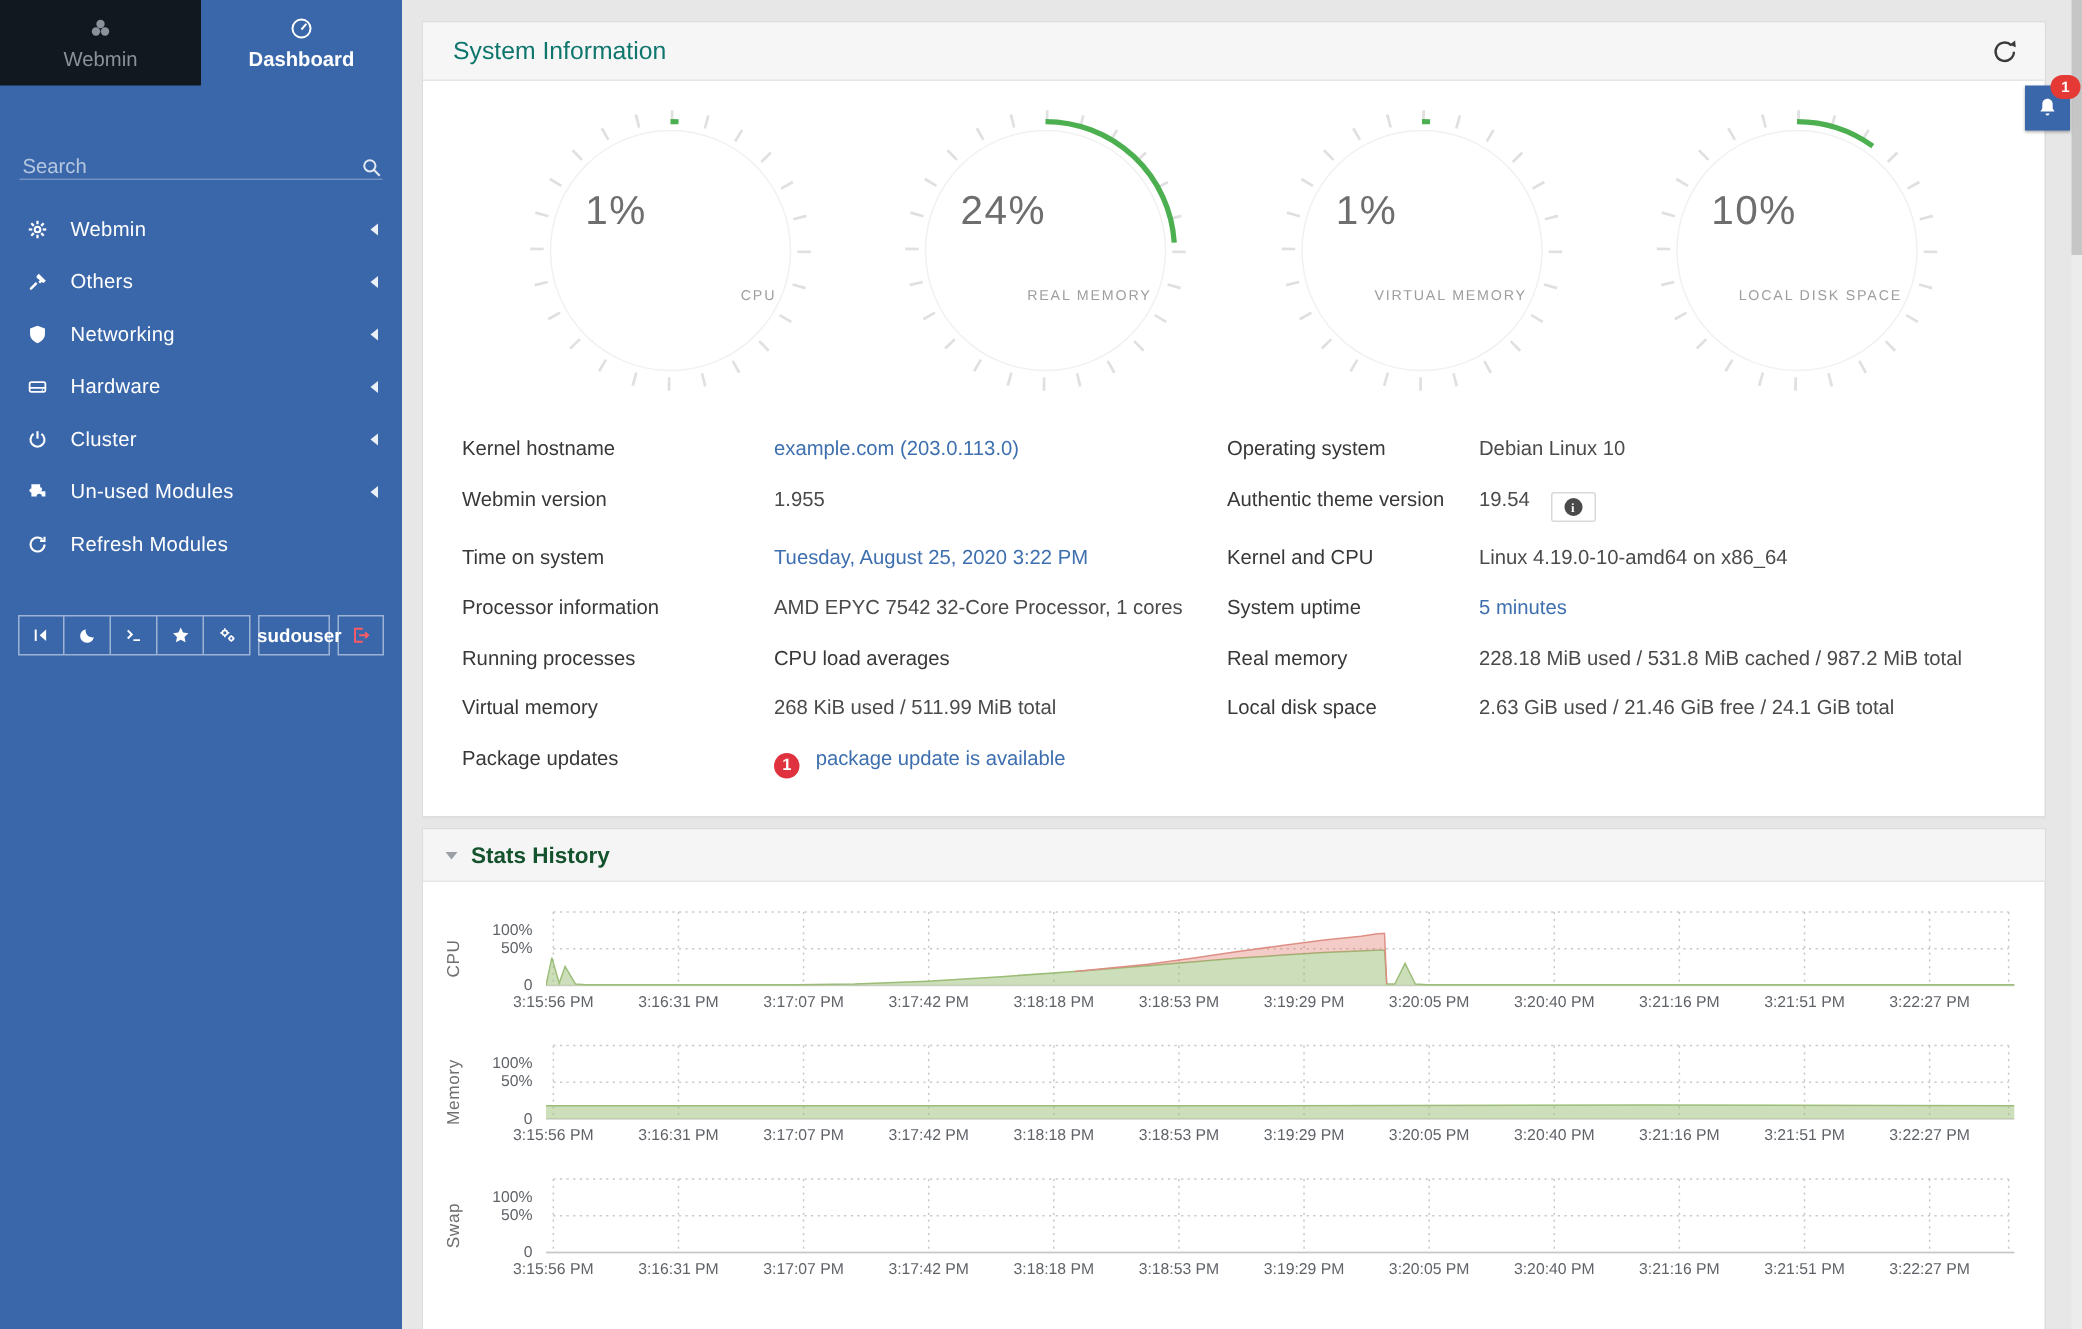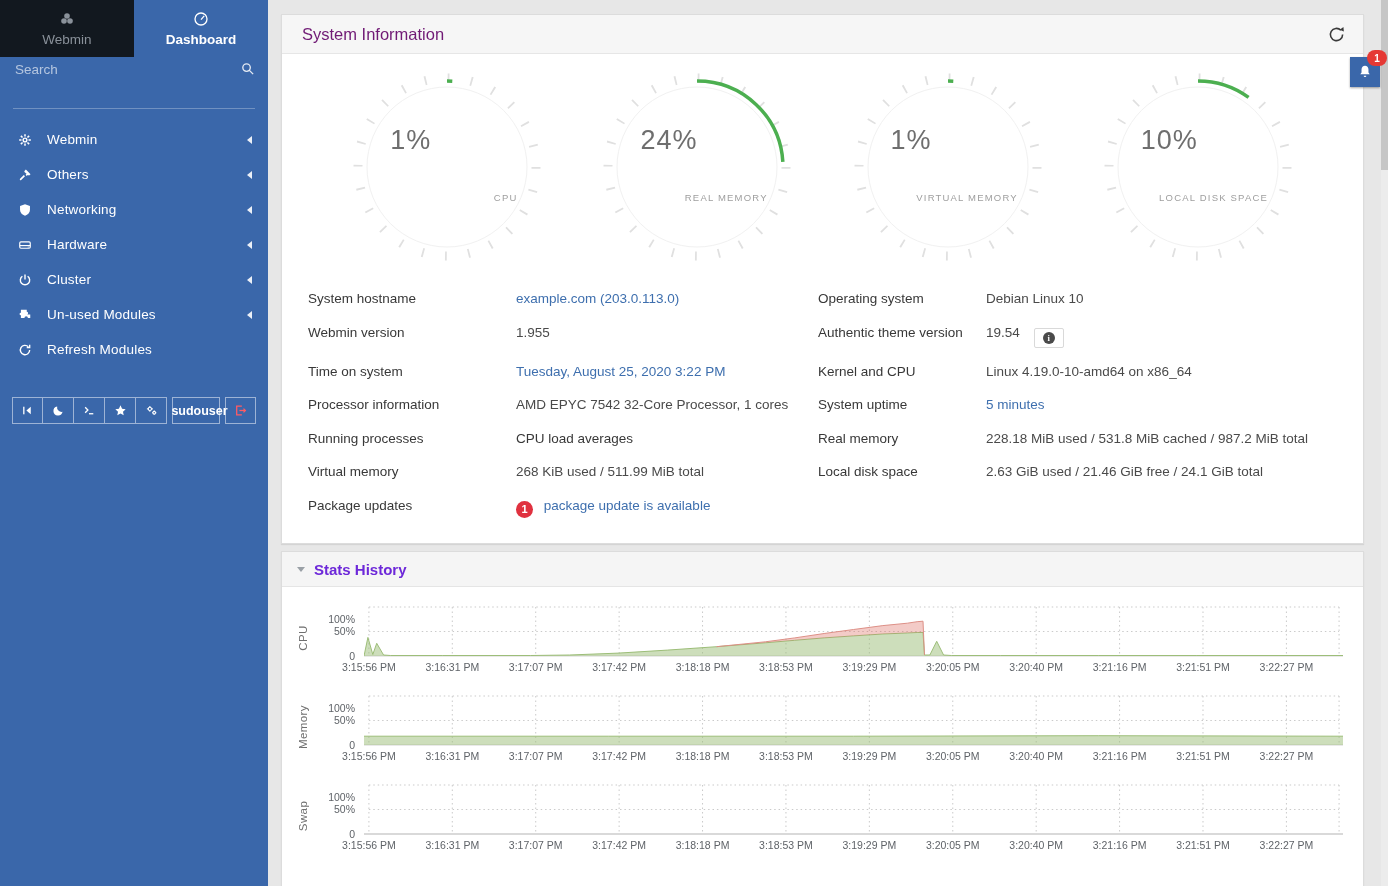--- a/index.html
+++ b/index.html
@@ -8,21 +8,21 @@
 
   
   .sidebar{position:absolute;left:0;top:0;width:268px;height:100%;background:#3a67aa}
   .tabs{display:flex;height:57px}
   .tab{flex:1;display:flex;flex-direction:column;align-items:center;justify-content:center;gap:5px;cursor:pointer}
   .tab svg{width:16px;height:16px}
   .tab-webmin{background:#12181f;color:#8a919a}
   .tab-dashboard{color:#fff}
   .tab-label{font-size:13.5px}
   .tab-dashboard .tab-label{font-weight:bold}
-  .search-row{display:flex;align-items:flex-start;margin:4px 13px;height:47px;border-bottom:1px solid rgba(255,255,255,.28)}
+  .search-row{display:flex;align-items:flex-end;margin:15px 13px;height:47px;border-bottom:1px solid rgba(255,255,255,.28)}
   .search-input{flex:1;background:transparent;border:none;outline:none;color:#fff;font-size:13.5px;font-family:inherit}
   .search-input::placeholder{color:rgba(255,255,255,.62)}
   .search-row .sic{width:15px;height:15px;color:rgba(255,255,255,.85)}
   .menu{margin-top:13px}
   .menu-item{display:flex;align-items:center;height:35px;padding:0 16px 0 18px;color:#fff;cursor:pointer}
   .mi{width:18px;margin-right:11px;display:flex;align-items:center;color:#fff}
   .mi svg{width:14px;height:14px}
   .menu-label{flex:1;font-size:13.5px;letter-spacing:.2px}
   .caret-left{width:0;height:0;border-top:4px solid transparent;border-bottom:4px solid transparent;border-right:5px solid rgba(255,255,255,.9)}
   .toolbar{display:flex;align-items:flex-end;margin:30px 12px 0;gap:5px}
@@ -31,21 +31,21 @@
           border:1px solid rgba(255,255,255,.5);color:#fff;cursor:pointer;box-sizing:border-box;background:transparent}
   .btn-group .tb-btn + .tb-btn{border-left:none}
   .tb-btn svg{width:13px;height:13px}
   .user-btn{padding:0 9px;gap:7px;font-size:12.5px;font-weight:bold}
   .logout-btn{color:#ff5b64}
 
   
   .main{position:absolute;left:268px;top:0;right:0;height:100%;padding:14px 24px 0 13px;box-sizing:border-box}
   .panel{background:#fff;border:1px solid #dcdcdc;box-shadow:0 1px 1px rgba(0,0,0,.08)}
   .panel-header{display:flex;align-items:center;height:38px;background:#f6f6f6;border-bottom:1px solid #e6e6e6;padding:0 16px 0 20px}
-  .panel-title{flex:1;font-size:16.5px;color:#701a75}
+  .panel-title{flex:1;font-size:16.5px;color:#0f766e}
   .refresh-btn{width:21px;height:21px;cursor:pointer}
 
   .gauges{display:flex;justify-content:space-evenly;padding:18px 10px 8px}
   .gauge{position:relative;width:190px;height:190px}
   .gauge svg{position:absolute;inset:0}
   .gauge-value{position:absolute;left:20%;top:28%;font-size:27px;color:#6e6e6e;letter-spacing:1px}
   .gauge-label{position:absolute;right:13%;top:63%;font-size:9.5px;color:#9e9e9e;letter-spacing:1.2px}
 
   .info-table{display:grid;grid-template-columns:208px 302px 168px 1fr;padding:12px 14px 18px 26px;font-size:13.5px}
   .cell{padding:7px 10px 7px 0;line-height:1.45;color:#4a4a4a}
@@ -56,21 +56,21 @@
   .info-btn{display:inline-flex;align-items:center;justify-content:center;border:1px solid #d9d9d9;background:#fff;
             border-radius:2px;height:18px;padding:0 8px;margin-left:10px;vertical-align:-4px;cursor:pointer}
   .ic{width:12px;height:12px;border-radius:50%;background:#4a4a4a;color:#fff;display:flex;align-items:center;justify-content:center;
       font-size:8.5px;font-weight:bold;font-family:"Liberation Serif",serif}
   .ic::after{content:"i"}
 
   
   .stats-panel{margin-top:7px;min-height:340px}
   .stats-header{display:flex;align-items:center;height:34px;background:#f5f5f5;border-bottom:1px solid #e5e5e5;padding:0 15px;cursor:pointer}
   .caret-down{width:0;height:0;border-left:4.5px solid transparent;border-right:4.5px solid transparent;border-top:5.5px solid #9aa0a6;margin-right:9px}
-  .stats-title{font-size:15px;font-weight:bold;color:#6d28d9}
+  .stats-title{font-size:15px;font-weight:bold;color:#14532d}
   .chart-area{padding:13px 20px 20px 6px}
   .chart-row{display:flex;margin-bottom:13px}
   .rot-label{width:30px;display:flex;align-items:center;justify-content:center}
   .rot-label span{transform:rotate(-90deg);white-space:nowrap;font-size:11.5px;color:#6f6f6f;letter-spacing:.4px}
   .chart-body{flex:1;min-width:0}
   .plot-line{display:flex}
   .yaxis{position:relative;width:46px}
   .yaxis span{position:absolute;right:9px;font-size:10.5px;color:#5f6368}
   .yt0{top:13px}.yt1{top:25px}.yt2{top:50px}
   svg.plot{flex:1;height:58px;display:block}
@@ -305,21 +305,21 @@
           <circle cx="95" cy="95" r="80" fill="none" stroke="#f1f1f1" stroke-width="1"></circle>
           <circle class="gauge-arc" cx="95" cy="95" r="86" fill="none" stroke="#4caf50" stroke-width="3.5" transform="rotate(-90 95 95)" stroke-dasharray="54.0 540.4"></circle>
         </svg>
         <div class="gauge-value">10%</div>
         <div class="gauge-label">LOCAL DISK SPACE</div>
       </div>
     </div>
 
     <div class="info-table">
 
-      <div class="cell lbl">System hostname</div>
+      <div class="cell lbl">Kernel hostname</div>
       <div class="cell lnk">example.com (203.0.113.0)</div>
       <div class="cell lbl">Operating system</div>
       <div class="cell">Debian Linux 10</div>
 
       <div class="cell lbl">Webmin version</div>
       <div class="cell">1.955</div>
       <div class="cell lbl">Authentic theme version</div>
       <div class="cell">
         <span>19.54</span>
         <span class="info-btn">

